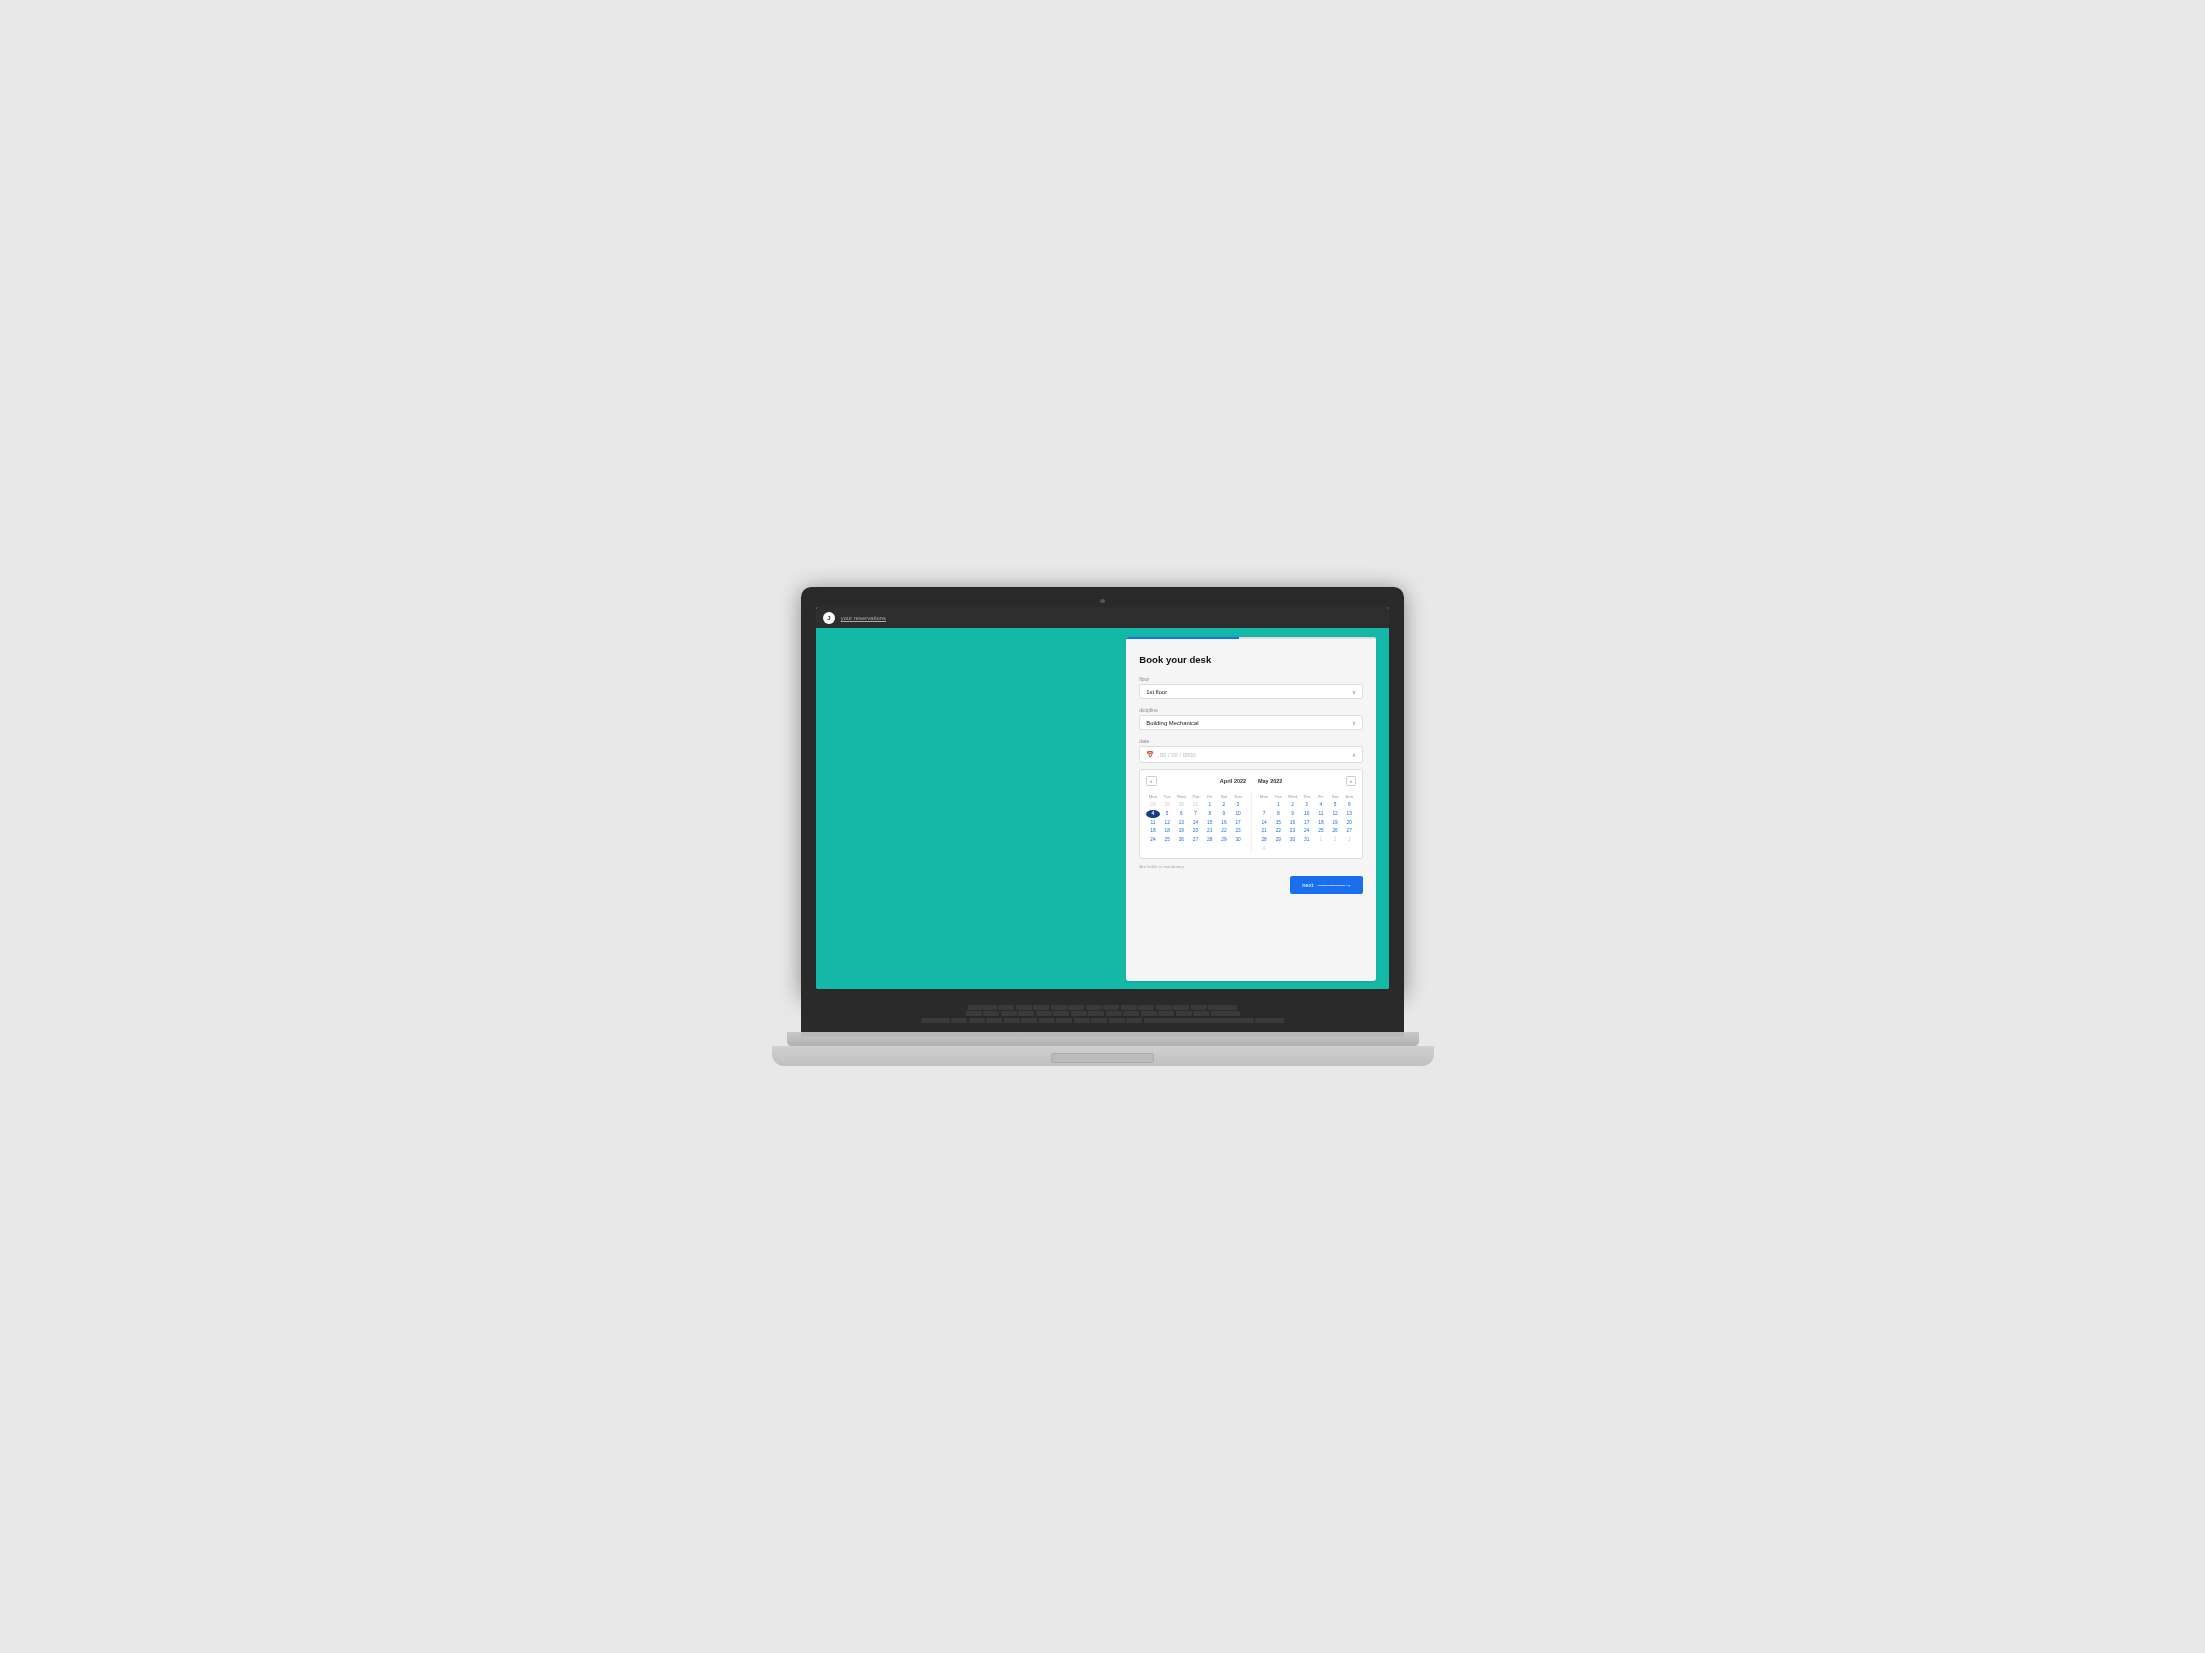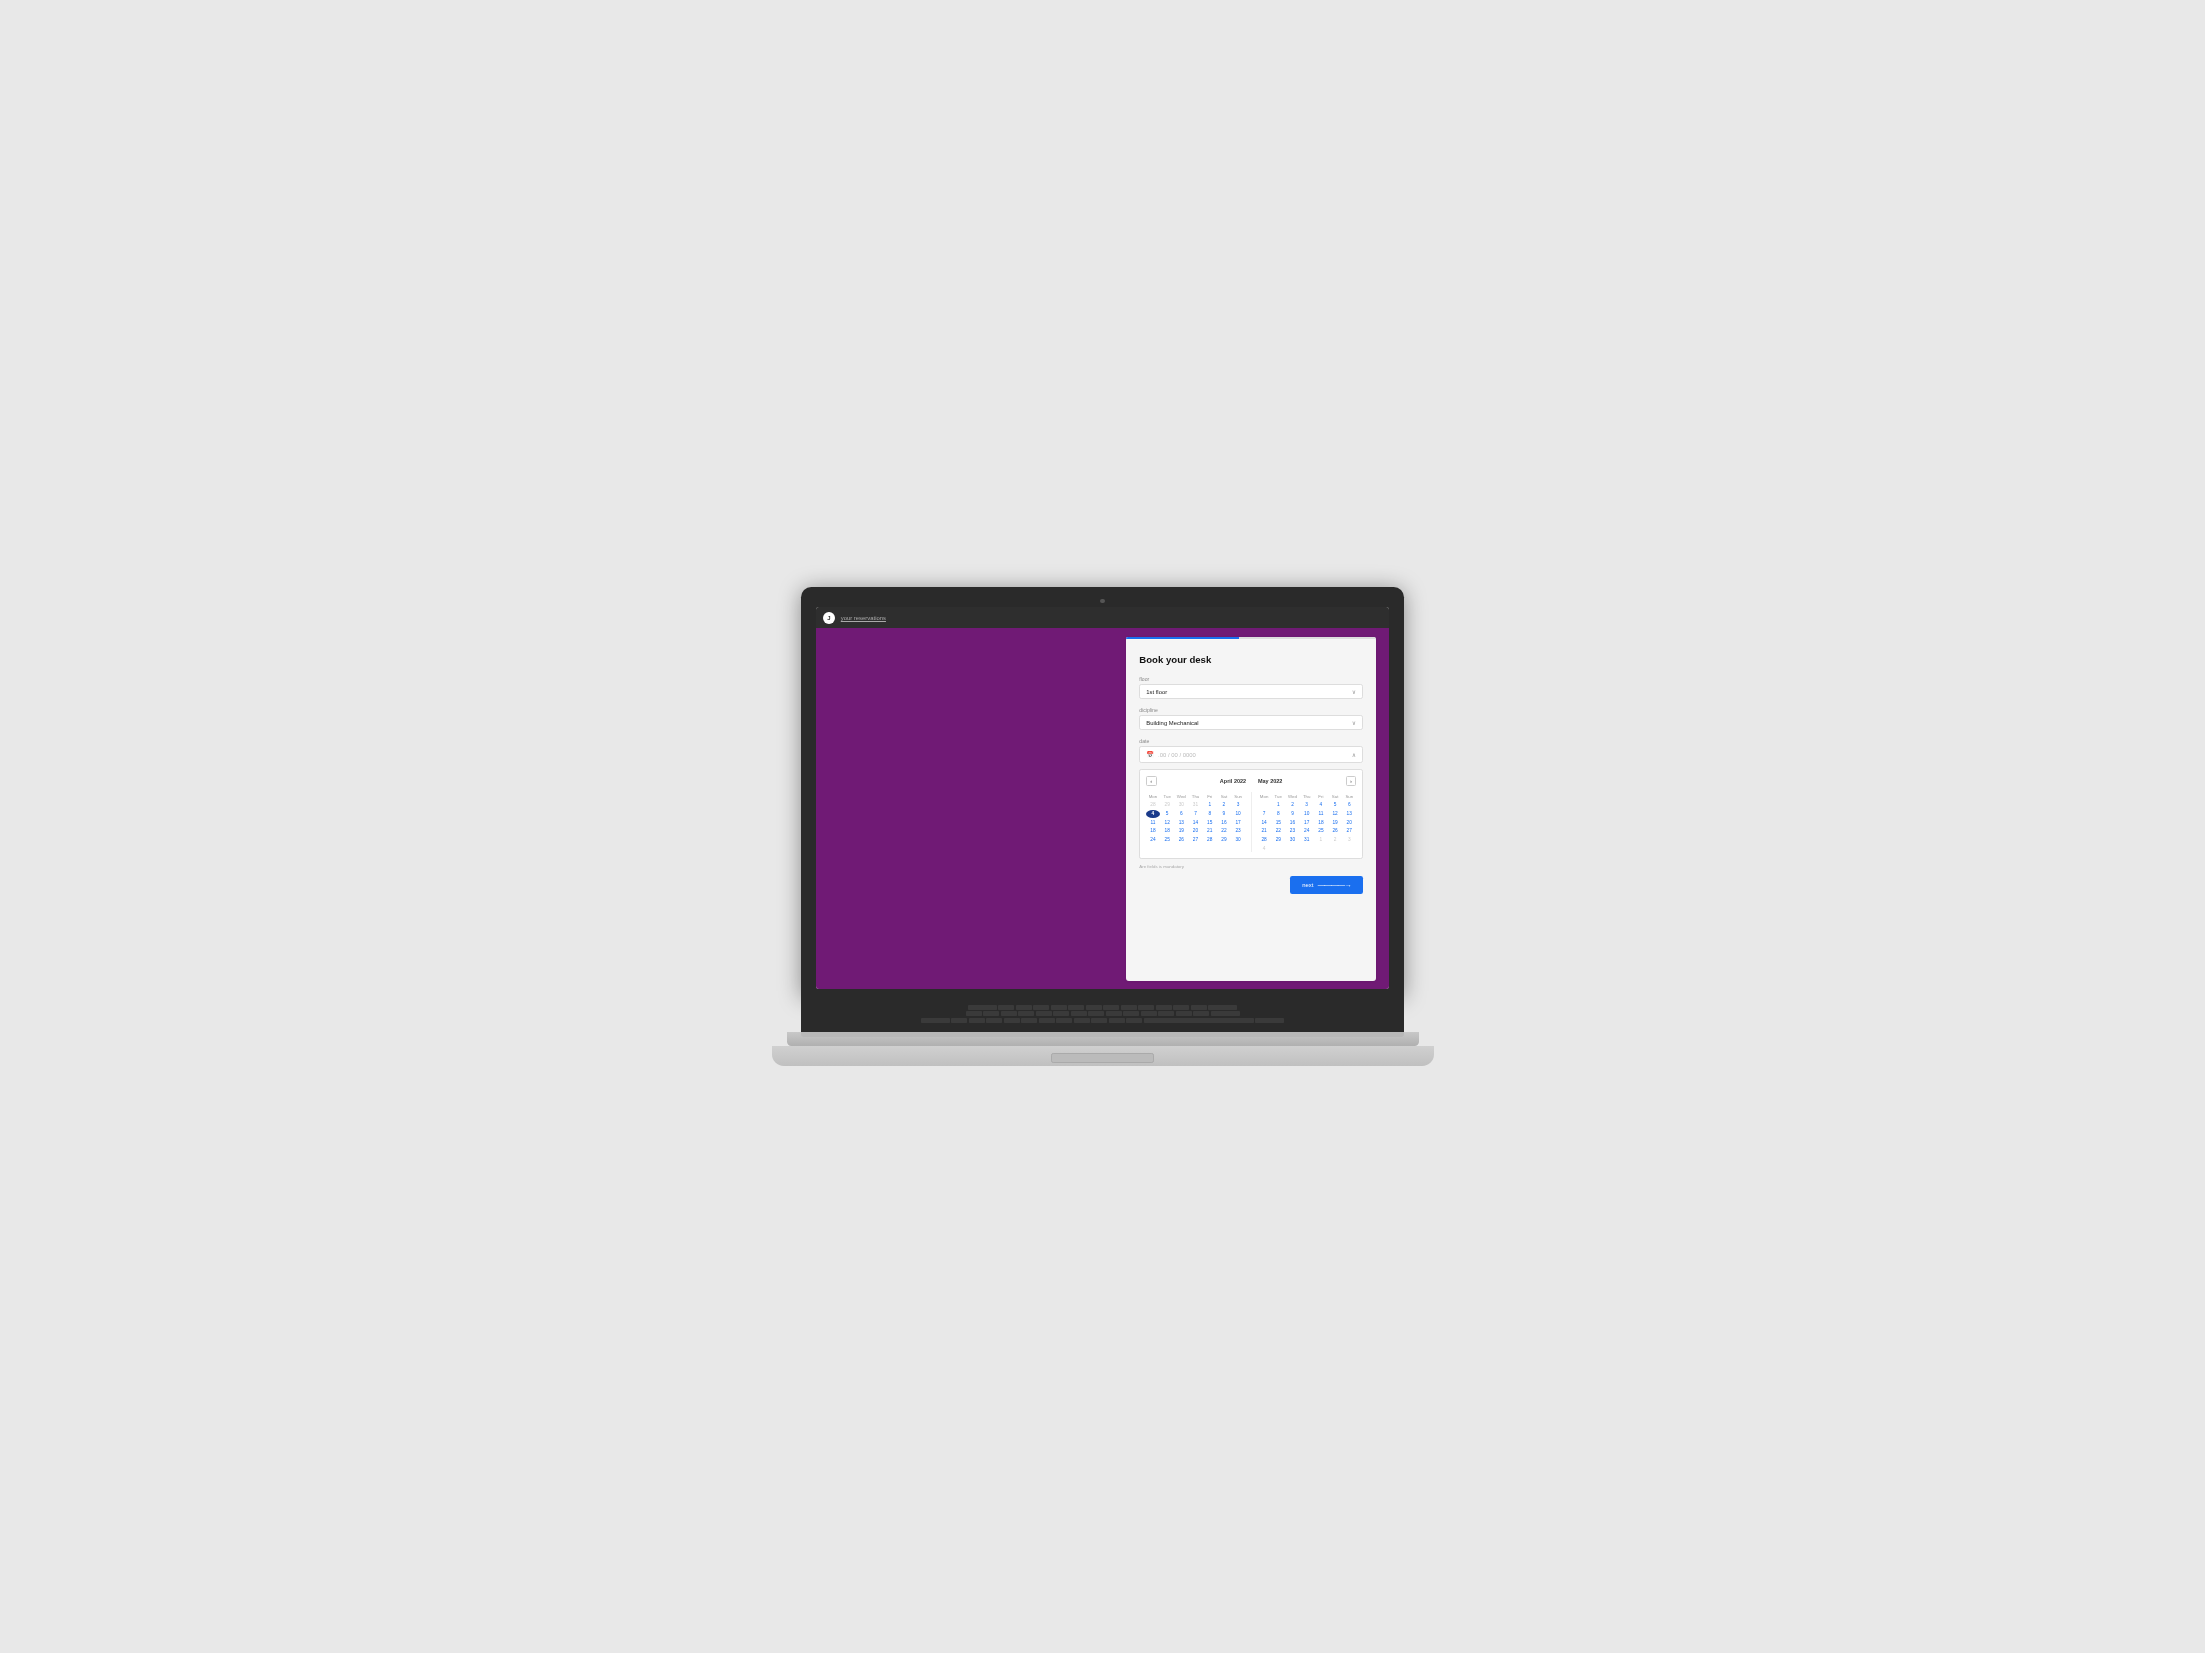--- a/index.html
+++ b/index.html
@@ -68,21 +68,21 @@
       font-size: 5.9px;
       color: #aaa;
       text-decoration: underline;
       cursor: pointer;
     }
 
     
     .screen-content {
       display: flex;
       height: calc(100% - 20.6px);
-      background: #701a75;
+      background: #14b8a6;
       padding: 8.8px 13.2px;
       gap: 12px;
     }
 
     
     .screen-left {
       flex: 1;
     }
 
     

